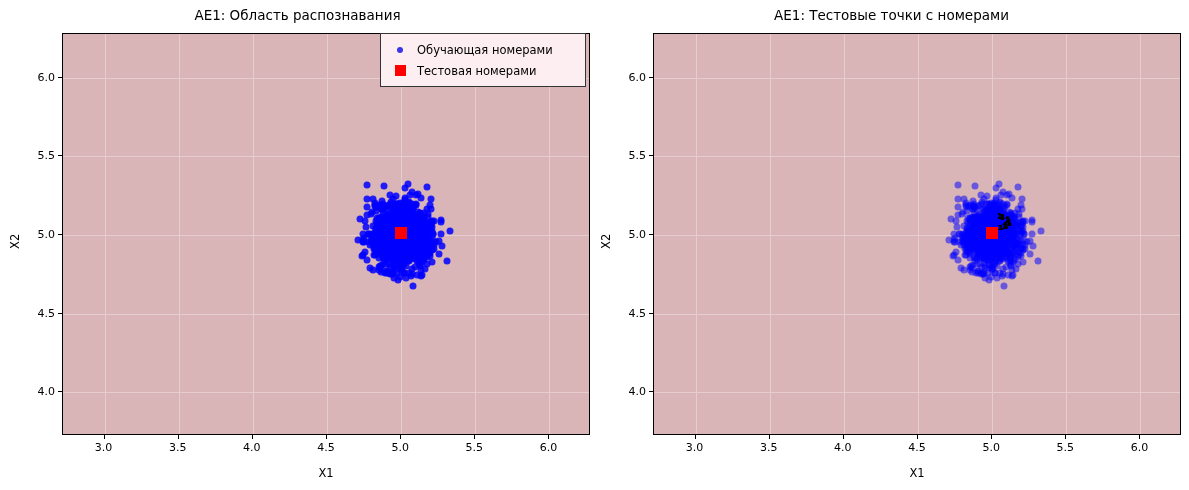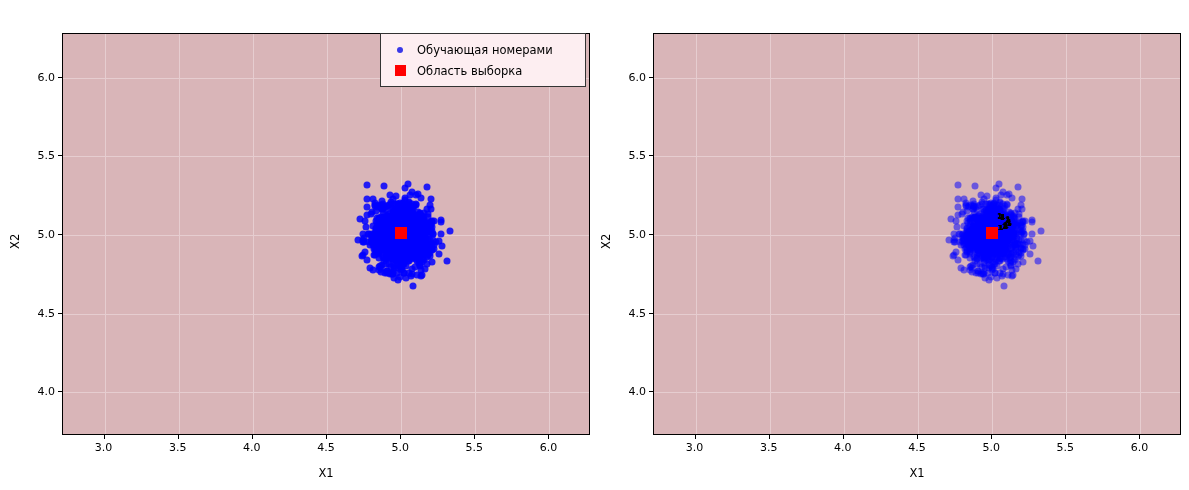--- a/index.html
+++ b/index.html
@@ -112,20 +112,21 @@
   .legend-dot{width:6px;height:6px;border-radius:50%;background:#3838e8;display:block;}
   .legend-sq{width:11px;height:11px;background:#ff0000;display:block;}
   .legend-label{padding-left:4px;white-space:nowrap;}
 </style>
 </head>
 <body>
 
 <div class="figure">
 
   <div class="panel" style="left:0px;top:0px;width:595px;height:490px;">
+    <div class="title" style="top:7px;">AE1: Область распознавания</div>
 
     <div class="axes" id="axes-left" style="left:62px;top:33px;width:528px;height:402px;">
         <div class="grid-v" style="left: 41.5281px;"></div>
         <div class="grid-v" style="left: 115.685px;"></div>
         <div class="grid-v" style="left: 189.843px;"></div>
         <div class="grid-v" style="left: 264px;"></div>
         <div class="grid-v" style="left: 338.157px;"></div>
         <div class="grid-v" style="left: 412.315px;"></div>
         <div class="grid-v" style="left: 486.472px;"></div>
         <div class="grid-h" style="top: 358.031px;"></div>
@@ -1173,26 +1174,27 @@
       <div class="legend-row">
         <span class="legend-marker">
             <span class="legend-dot"></span>
           </span>
         <span class="legend-label">Обучающая номерами</span>
       </div>
       <div class="legend-row">
         <span class="legend-marker">
             <span class="legend-sq"></span>
           </span>
-        <span class="legend-label">Область выборка</span>
+        <span class="legend-label">Тестовая номерами</span>
       </div>
     </div>
   </div>
 
   <div class="panel" style="left:594px;top:0px;width:595px;height:490px;">
+    <div class="title" style="top:7px;">AE1: Тестовые точки с номерами</div>
 
     <div class="axes" id="axes-right" style="left:59px;top:33px;width:528px;height:402px;">
         <div class="grid-v" style="left: 41.5281px;"></div>
         <div class="grid-v" style="left: 115.685px;"></div>
         <div class="grid-v" style="left: 189.843px;"></div>
         <div class="grid-v" style="left: 264px;"></div>
         <div class="grid-v" style="left: 338.157px;"></div>
         <div class="grid-v" style="left: 412.315px;"></div>
         <div class="grid-v" style="left: 486.472px;"></div>
         <div class="grid-h" style="top: 358.031px;"></div>

